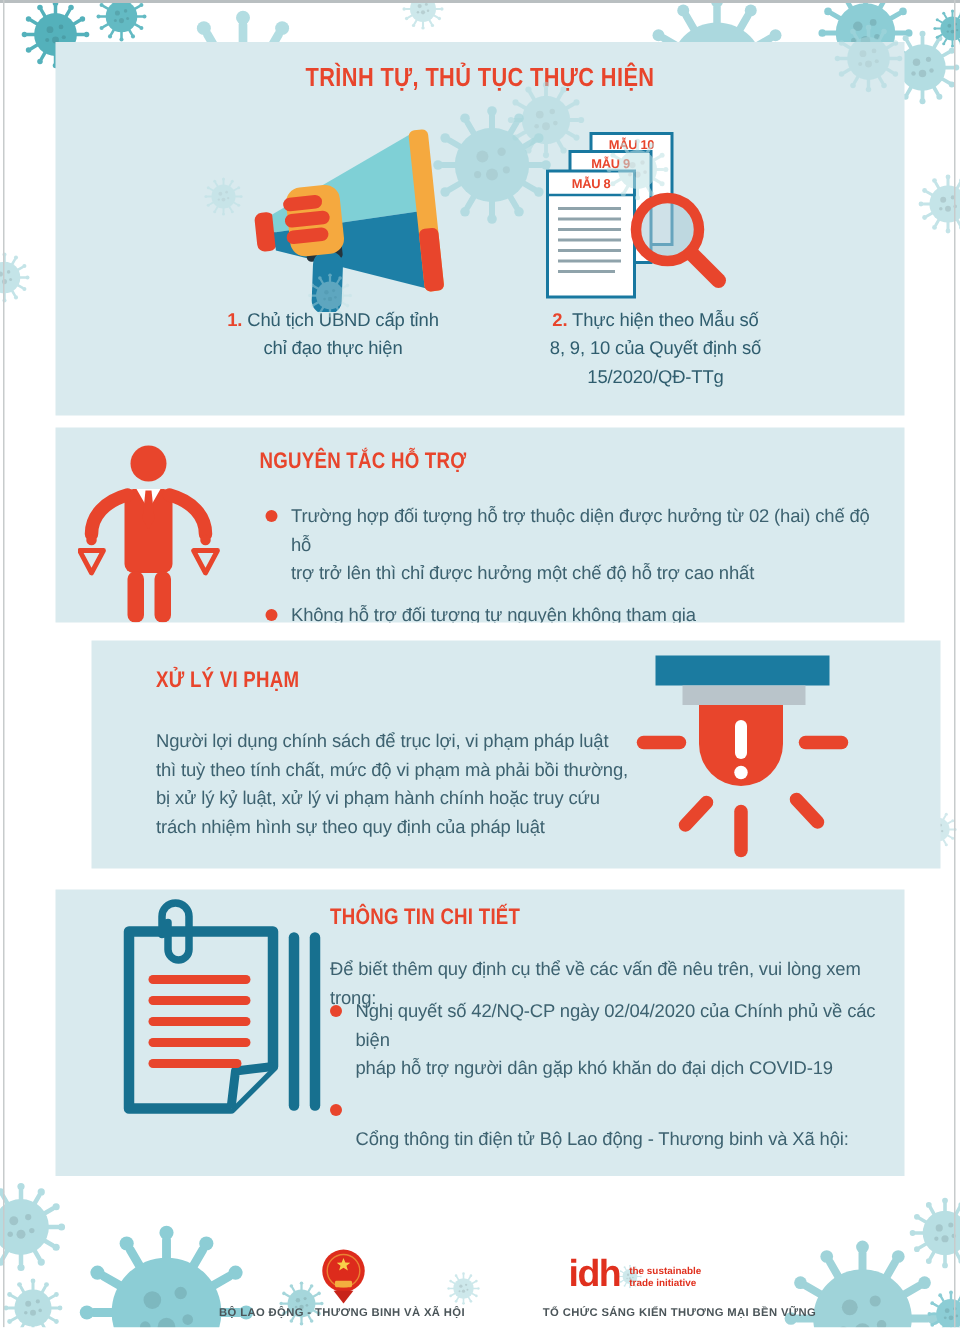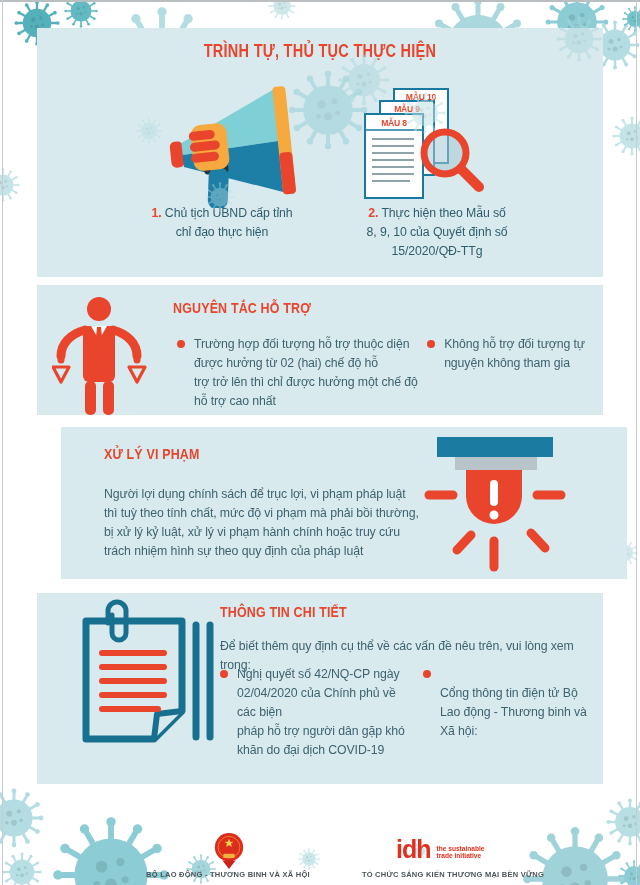--- a/index.html
+++ b/index.html
@@ -21,31 +21,31 @@
   .p3{top:427px;height:152px;margin-left:24px;}
   .p4{top:593px;height:191px;}
   .main-title{position:absolute;top:13px;left:0;right:0;margin:0;text-align:center;color:var(--red);
       font-size:17.5px;font-weight:bold;letter-spacing:.3px;transform:scaleX(.83);}
   .sec-title{position:absolute;margin:0;color:var(--red);font-size:15px;font-weight:bold;
       letter-spacing:.2px;white-space:nowrap;transform:scaleX(.83);transform-origin:left center;}
   .icon-box{position:absolute;}
   .step{position:absolute;text-align:center;font-size:12.3px;line-height:19px;color:var(--steptext);letter-spacing:-.1px;}
   .step .num{color:var(--red);font-weight:bold;}
   .step .txt{white-space:pre-line;}
-  .bullets{position:absolute;display:flex;flex-direction:row;gap:9px;}
+  .bullets{position:absolute;display:flex;flex-direction:column;gap:9px;}
   .bullet{display:flex;gap:9px;align-items:flex-start;}
   .bullet .dot{flex:none;width:8px;height:8px;border-radius:50%;background:var(--red);margin-top:5px;}
   .bt{color:var(--text);font-size:12.3px;line-height:19px;letter-spacing:-.1px;white-space:pre-line;}
   .body-copy{position:absolute;color:var(--text);font-size:12.3px;line-height:19px;letter-spacing:-.1px;white-space:pre-line;}
   .form-label{font-weight:bold;font-size:8.6px;fill:var(--red);letter-spacing:-.2px;}
   .footer-caption{position:absolute;top:870px;text-align:center;font-size:7.5px;font-weight:bold;
       color:#4b5559;letter-spacing:.25px;z-index:1;}
   .cap-left{left:108px;width:240px;}
   .cap-right{left:332px;width:242px;}
-  .idh{position:absolute;left:396px;top:838px;display:flex;align-items:flex-end;z-index:1;}
+  .idh{position:absolute;left:379px;top:838px;display:flex;align-items:center;z-index:1;}
   .idh .mark{font-size:25px;font-weight:bold;color:#e0301e;letter-spacing:-1px;line-height:22px;}
   .idh .tag{margin-left:6px;margin-top:5px;font-size:6.6px;line-height:7.6px;font-weight:bold;color:#e0301e;}
   .emblem{position:absolute;left:212px;top:831px;z-index:1;}
 </style>
 </head>
 <body>
 
 <div class="page">
 
   <svg width="0" height="0" style="position:absolute" aria-hidden="true">

